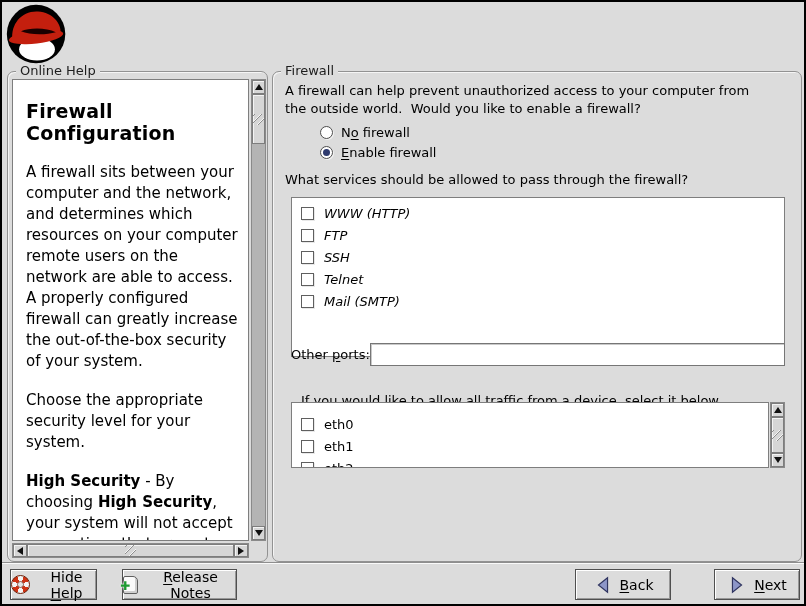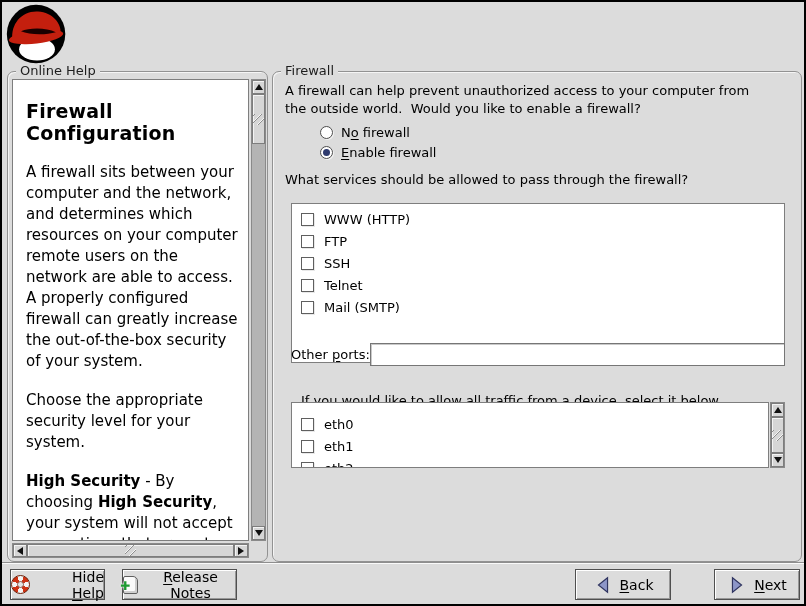--- a/index.html
+++ b/index.html
@@ -50,21 +50,21 @@
   .intro{position:absolute;left:12px;top:10px;width:484px;font-size:13px;line-height:18px;
     margin:0;white-space:pre-wrap;}
   .radio-group{position:absolute;left:47px;top:53px;display:flex;flex-direction:column;gap:5px;}
   .radio-row{display:flex;align-items:center;gap:8px;font-size:13px;}
   .radio{width:13px;height:13px;border-radius:50%;background:#fff;border:1px solid #4c4c4c;
     box-sizing:border-box;position:relative;box-shadow:1px 1px 0 #f2f2f2;}
   .radio.checked::after{content:"";position:absolute;inset:2px;border-radius:50%;background:#2E3A6E;}
   .question{position:absolute;left:12px;top:100px;font-size:13px;margin:0;}
   .listbox{position:absolute;background:#fff;border:1px solid #7e7e7e;box-sizing:border-box;
     overflow:hidden;padding-top:4px;}
-  .services-box{left:18px;top:131px;width:494px;height:160px;}
+  .services-box{left:18px;top:125px;width:494px;height:160px;font-style:italic;}
   .check-row{display:flex;align-items:center;gap:10px;height:22px;padding-left:9px;font-size:13px;}
   .checkbox{width:13px;height:13px;background:#fff;border:1px solid #5f5f5f;box-sizing:border-box;
     box-shadow:1px 1px 0 #e8e8e8;flex:0 0 auto;}
   .ports-row{position:absolute;left:18px;top:271px;}
   .ports-label{position:absolute;left:0;top:4px;font-size:13px;white-space:nowrap;}
   .text-input{position:absolute;left:79px;top:0;width:415px;height:23px;box-sizing:border-box;
     background:#fff;border:1px solid #767676;box-shadow:inset 1px 1px 0 #c9c9c9;font-size:13px;
     padding:0 4px;font-family:inherit;}
   .devices-note{position:absolute;left:12px;top:305px;font-size:13px;margin:16px;}
   .devices-wrap{position:absolute;left:18px;top:330px;width:494px;height:66px;display:flex;}
@@ -72,21 +72,21 @@
     overflow:hidden;padding-top:10px;}
   .devices-sb{position:relative;width:15px;margin-left:1px;height:66px;}
   .mn{text-decoration:underline;text-underline-offset:2px;}
   
   .separator{position:absolute;left:0;right:0;top:560px;height:0;
     border-top:1px solid #8e8e8e;border-bottom:1px solid #fafafa;}
   .btn{position:absolute;top:567px;height:31px;background:#DCDCDC;border:1px solid #4f4f4f;
     box-shadow:inset 1px 1px 0 #fff,inset -1px -1px 0 #979797;box-sizing:border-box;
     display:flex;align-items:center;justify-content:center;gap:7px;font-size:14px;
     font-family:inherit;color:#000;cursor:default;padding:0;}
-  .btn-hidehelp{left:8px;width:95px;text-align:right;}
+  .btn-hidehelp{left:8px;width:87px;}
   .btn-relnotes{left:120px;width:115px;}
   .btn-back{left:573px;width:96px;}
   .btn-next{left:712px;width:86px;}
   .lifebuoy{width:19px;height:19px;border-radius:50%;border:1px solid #6e2008;position:relative;
     box-sizing:border-box;flex:0 0 auto;
     background:conic-gradient(from 22deg,#cf3213 0 45deg,#f4f4f4 0 90deg,#cf3213 0 135deg,
       #f4f4f4 0 180deg,#cf3213 0 225deg,#f4f4f4 0 270deg,#cf3213 0 315deg,#f4f4f4 0 360deg);}
   .lifebuoy::after{content:"";position:absolute;inset:5px;border-radius:50%;background:#e4e4e4;
     border:1px solid #8d5040;box-sizing:border-box;}
   .relnotes-icon{width:15px;height:18px;background:#fbfbfb;border:1px solid #5f5f5f;

